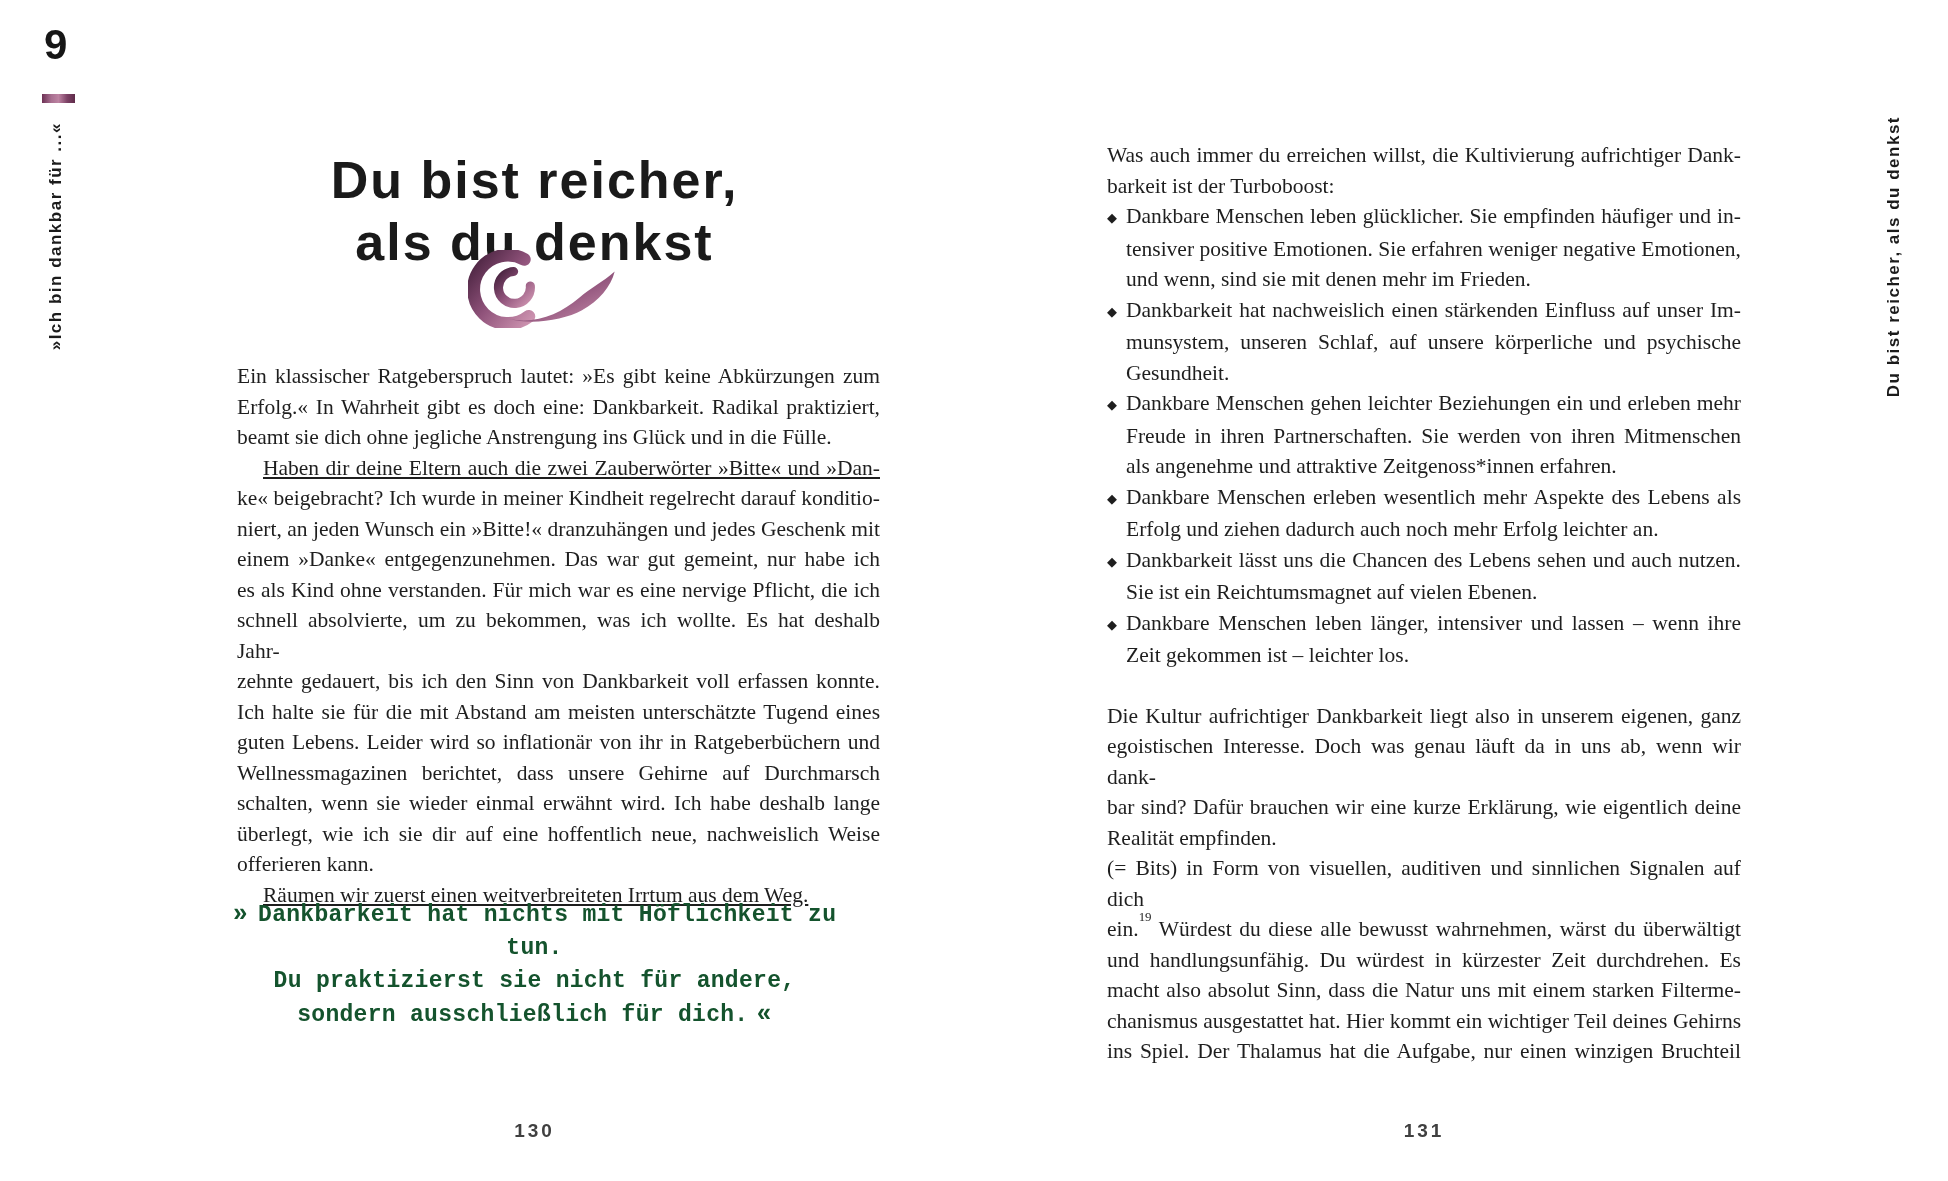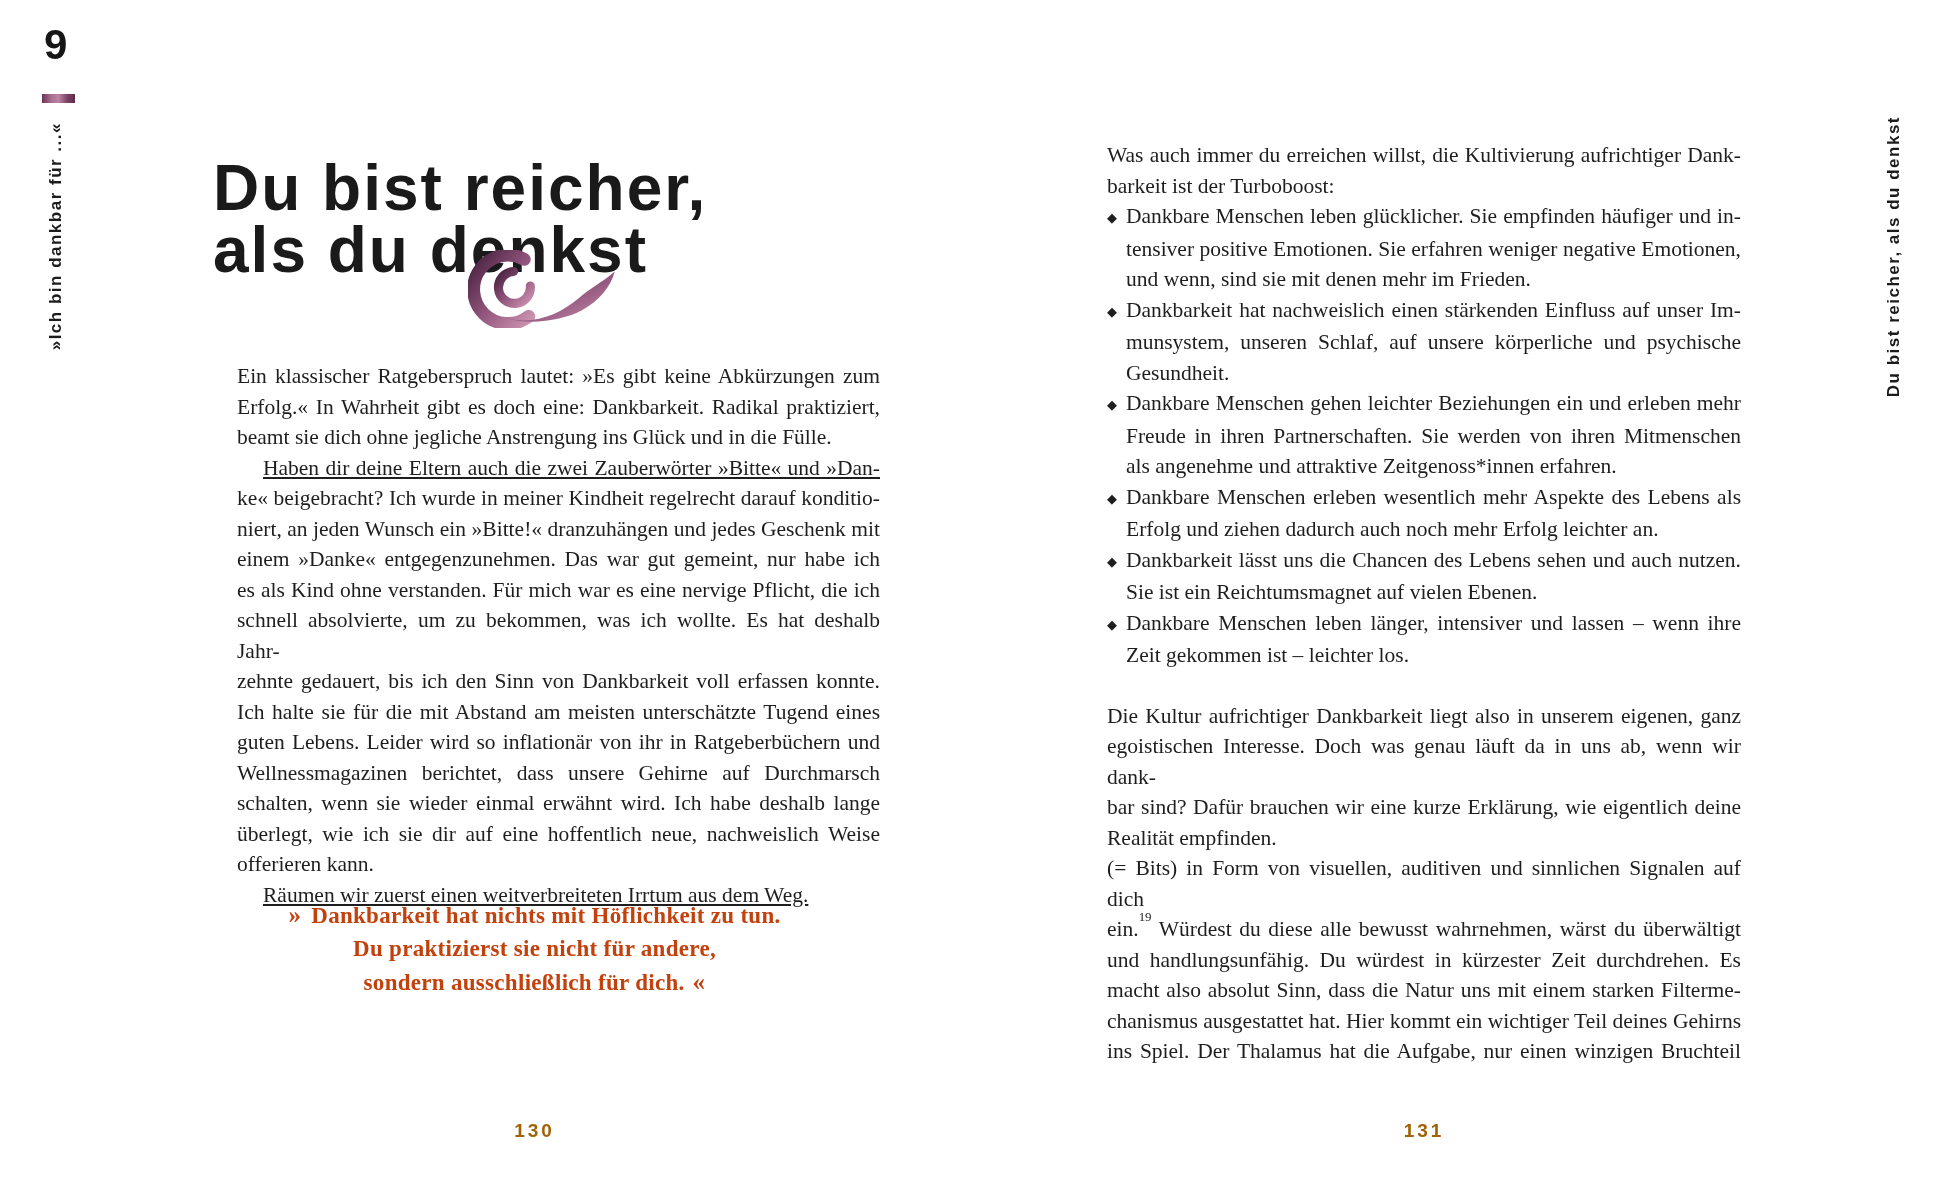--- a/index.html
+++ b/index.html
@@ -18,46 +18,46 @@
     background:linear-gradient(90deg,#6d3154 0%,#a86f90 28%,#bd83a2 50%,#7d4266 76%,#5f2b49 100%);
   }
   .vtext {
     position:absolute; writing-mode:vertical-rl; transform:rotate(180deg);
     white-space:nowrap; font-family:"Liberation Sans", sans-serif;
     font-weight:600; font-size:17px; letter-spacing:1.5px; color:#1b1b1b;
   }
   .vtext-left  { left:46px;  top:122px; }
   .vtext-right { left:1884px; top:116px; }
   .title {
-    position:absolute; left:213px; top:114px; width:643px; 
+    position:absolute; left:213px; top:114px; width:643px; text-align:center;
     font-family:"Liberation Sans", sans-serif; font-weight:600;
-    font-size:64px; line-height:62px; letter-spacing:2px; color:#1a1a1a;
+    font-size:52px; line-height:62px; letter-spacing:2px; color:#1a1a1a;
   }
   .ornament { position:absolute; left:468px; top:250px; width:152px; height:78px; }
   .body-col { position:absolute; font-size:21.5px; line-height:30.5px; }
   #left-body  { left:213px;  top:361px; width:643px;margin-left:24px; }
   #right-body { left:1107px; top:140px; width:634px; }
   .line.just { text-align:justify; text-align-last:justify; }
   .line.indent { text-indent:26px;text-decoration:underline; }
   .b-cont { padding-left:19px; }
   .diamond { display:inline-block; width:19px; font-size:13px; vertical-align:1px; }
   .spacer { height:30px; }
   sup { font-size:0.6em; line-height:0; position:relative; top:-0.5em; }
   .pull-quote {
     position:absolute; left:213px; top:898px; width:643px; text-align:center;
-    font-family:Liberation Serif, serif; font-weight:600;
-    font-size:23px; line-height:33px; letter-spacing:0.3px; color:#c2410c;
+    font-family:Liberation Mono, monospace; font-weight:600;
+    font-size:23px; line-height:33px; letter-spacing:0.3px; color:#14532d;
   }
   .qmark { font-weight:800; font-size:25px; }
   .qmark-open  { margin-right:10px; }
   .qmark-close { margin-left:8px; }
   .pagenum {
     position:absolute; top:1120px; text-align:center;
     font-family:"Liberation Sans", sans-serif; font-weight:600;
-    font-size:19px; letter-spacing:3px; color:#a16207;
+    font-size:19px; letter-spacing:3px; color:#404040;
   }
   #pagenum-left  { left:213px;  width:643px; }
   #pagenum-right { left:1107px; width:634px; }
 </style>
 </head>
 <body>
 
 <div class="spread">
 
   <div class="chapter-num">9</div>

